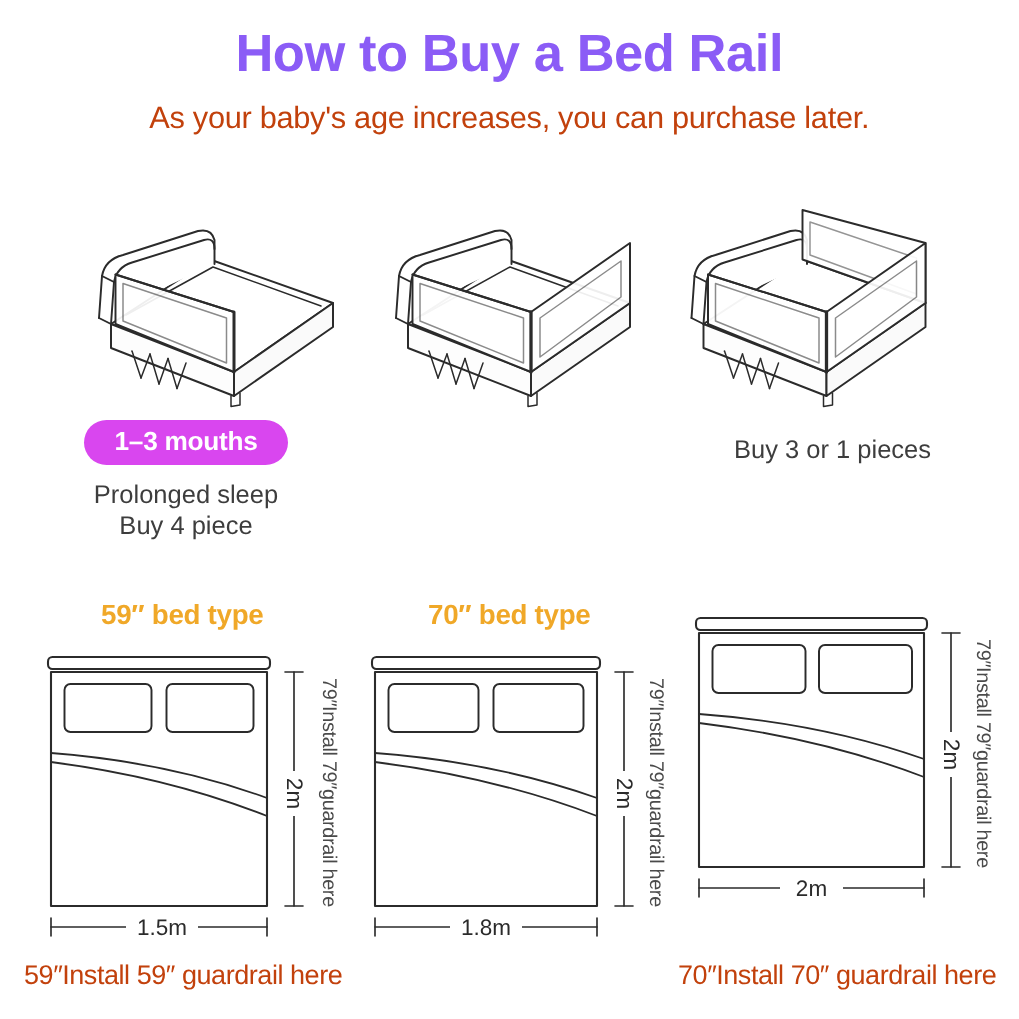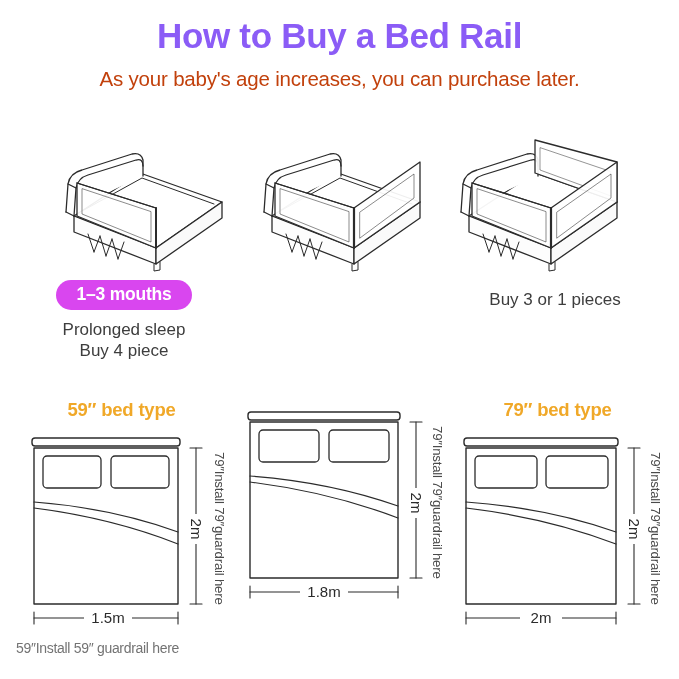--- a/index.html
+++ b/index.html
@@ -149,22 +149,22 @@
     left: 0;
     width: 679px;
     display: flex;
     justify-content: space-between;
     padding: 0 16px;
     box-sizing: border-box;
   }
   .footnote {
     width: 211px;
     text-align: left;
-    font-size: 14px;
-    color: #737373;
+    font-size: 18px;
+    color: #c2410c;
     letter-spacing: -0.3px;
     white-space: nowrap;
   }
 </style>
 </head>
 <body>
 
 <div class="page">
 
   <div class="header">
@@ -312,20 +312,21 @@
           <rect x="168" y="88" width="24" height="30" fill="#ffffff" stroke="none"></rect>
           <rect x="68" y="184" width="48" height="17" fill="#ffffff" stroke="none"></rect>
           <text x="180" y="104" fill="#2b2b2b" stroke="none" font-size="15" font-family="Liberation Sans, sans-serif" text-anchor="middle" dominant-baseline="middle" transform="rotate(90 180 103)">2m</text>
           <text x="92" y="197" fill="#2b2b2b" stroke="none" font-size="15" font-family="Liberation Sans, sans-serif" text-anchor="middle">1.5m</text>
         </svg>
         <div class="vlabel">79″Install 79″guardrail here</div>
       </div>
     </div>
 
     <div class="type-cell">
+      <div class="type-title">70″ bed type</div>
       <div class="type-figure">
         <svg width="211" height="205" viewBox="0 0 211 205" fill="none" stroke="#2b2b2b" stroke-width="1.4" stroke-linejoin="round" stroke-linecap="round">
           <rect x="14" y="12" width="152" height="8" rx="3" fill="#ffffff"></rect>
           <path d="M16 22 L164 22 L164 178 L16 178 Z" fill="#ffffff"></path>
           <rect x="25" y="30" width="60" height="32" rx="4" fill="#ffffff" stroke-width="1.3"></rect>
           <rect x="95" y="30" width="60" height="32" rx="4" fill="#ffffff" stroke-width="1.3"></rect>
           <path d="M16 76 Q96 82 164 106" fill="none" stroke-width="1.2"></path>
           <path d="M16 82 Q96 92 164 118" fill="none" stroke-width="1.2"></path>
           <path d="M182 22 L182 178" stroke-width="1.1"></path>
           <path d="M176 22 L188 22" stroke-width="1.1"></path>
@@ -336,21 +337,20 @@
           <rect x="170" y="88" width="24" height="30" fill="#ffffff" stroke="none"></rect>
           <rect x="66" y="184" width="48" height="17" fill="#ffffff" stroke="none"></rect>
           <text x="182" y="104" fill="#2b2b2b" stroke="none" font-size="15" font-family="Liberation Sans, sans-serif" text-anchor="middle" dominant-baseline="middle" transform="rotate(90 182 103)">2m</text>
           <text x="90" y="197" fill="#2b2b2b" stroke="none" font-size="15" font-family="Liberation Sans, sans-serif" text-anchor="middle">1.8m</text>
         </svg>
         <div class="vlabel">79″Install 79″guardrail here</div>
       </div>
     </div>
 
     <div class="type-cell">
-      <div class="type-title">79″ bed type</div>
       <div class="type-figure">
         <svg width="211" height="205" viewBox="0 0 211 205" fill="none" stroke="#2b2b2b" stroke-width="1.4" stroke-linejoin="round" stroke-linecap="round">
           <rect x="12" y="12" width="154" height="8" rx="3" fill="#ffffff"></rect>
           <path d="M14 22 L164 22 L164 178 L14 178 Z" fill="#ffffff"></path>
           <rect x="23" y="30" width="62" height="32" rx="4" fill="#ffffff" stroke-width="1.3"></rect>
           <rect x="94" y="30" width="62" height="32" rx="4" fill="#ffffff" stroke-width="1.3"></rect>
           <path d="M14 76 Q96 82 164 106" fill="none" stroke-width="1.2"></path>
           <path d="M14 82 Q96 92 164 118" fill="none" stroke-width="1.2"></path>
           <path d="M182 22 L182 178" stroke-width="1.1"></path>
           <path d="M176 22 L188 22" stroke-width="1.1"></path>
@@ -363,15 +363,16 @@
           <text x="182" y="104" fill="#2b2b2b" stroke="none" font-size="15" font-family="Liberation Sans, sans-serif" text-anchor="middle" dominant-baseline="middle" transform="rotate(90 182 103)">2m</text>
           <text x="89" y="197" fill="#2b2b2b" stroke="none" font-size="15" font-family="Liberation Sans, sans-serif" text-anchor="middle">2m</text>
         </svg>
         <div class="vlabel">79″Install 79″guardrail here</div>
       </div>
     </div>
   </div>
 
   <div class="footnote-row">
     <div class="footnote">59″Install 59″ guardrail here</div>
+    <div class="footnote">70″Install 70″ guardrail here</div>
   </div>
 
 </div>
 
 </body></html>

